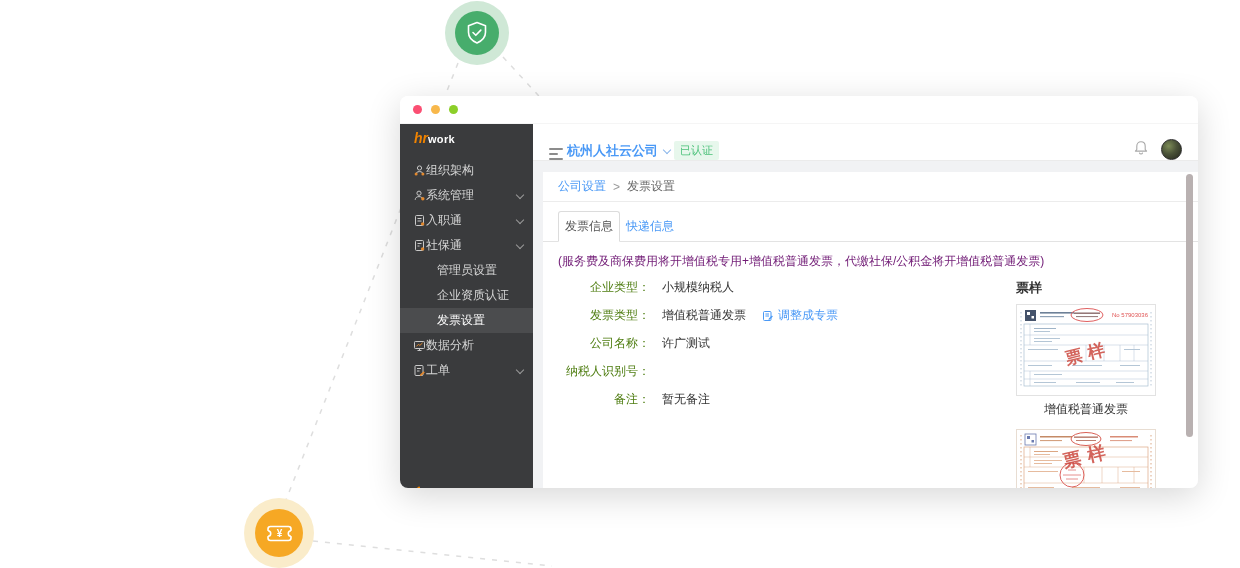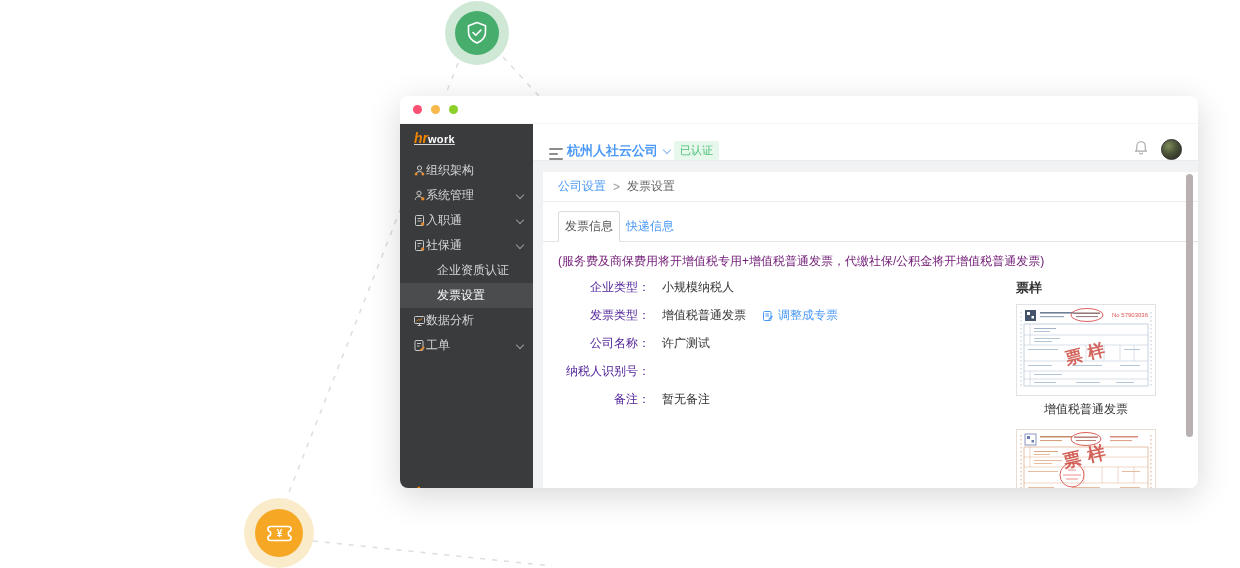--- a/index.html
+++ b/index.html
@@ -27,21 +27,21 @@
     z-index:2;display:flex;flex-direction:column;overflow:hidden;
   }
   .titlebar{height:27px;flex-shrink:0;display:flex;align-items:center;padding-left:13px;gap:9px;background:#fff;border-bottom:1px solid #f5f5f5;}
   .dot{width:9px;height:9px;border-radius:50%;}
   .dot.r{background:#fb4f73;} .dot.y{background:#f8b84b;} .dot.g{background:#8ccf29;}
 
   .app{flex:1;display:flex;min-height:0;}
 
   
   .sidebar{width:133px;flex-shrink:0;background:#3a3b3d;color:#d6d6d6;font-size:12px;}
-  .logo{height:34px;display:flex;align-items:baseline;padding:6px 0 0 14px;box-sizing:border-box;text-decoration:underline;}
+  .logo{height:34px;display:flex;align-items:baseline;padding:6px 0 0 14px;box-sizing:border-box;}
   .logo-hr{color:#f08300;font-weight:bold;font-size:14px;position:relative;font-style:italic;}
   .logo-swoosh{position:absolute;left:-4px;bottom:-5px;}
   .logo-work{color:#fff;font-weight:bold;font-size:11px;letter-spacing:.3px;}
   .menu-item{height:25px;display:flex;align-items:center;padding:0 10px 0 13px;gap:0;cursor:pointer;}
   .menu-item .label{flex:1;}
   .menu-item.parent-open{background:#2d2e30;color:#e4e4e4;}
   .sub-item{height:25px;display:flex;align-items:center;padding-left:37px;cursor:pointer;}
   .sub-item.active{background:#4b4c4e;color:#fff;}
   .chev{width:5px;height:5px;border-right:1px solid #9a9a9a;border-bottom:1px solid #9a9a9a;flex-shrink:0;}
   .chev.down{transform:rotate(45deg);margin-top:-2px;}
@@ -74,21 +74,21 @@
   .tabs-row{display:flex;align-items:flex-end;padding:9px 15px 0;border-bottom:1px solid #e3e3e3;}
   .tab{font-size:12px;padding:6px 6px;cursor:pointer;}
   .tab.active{border:1px solid #dcdcdc;border-bottom:1px solid #fff;margin-bottom:-1px;border-radius:3px 3px 0 0;color:#555;background:#fff;}
   .tab.inactive{color:#4a99f6;}
 
   .notice{margin:11px 15px 0;color:#701a75;font-size:12px;}
 
   .panel-body{display:flex;margin-top:9px;padding-right:42px;}
   .form{flex:1;min-width:0;}
   .form-row{display:flex;align-items:center;margin-bottom:11px;font-size:12px;min-height:13px;}
-  .f-label{width:107px;text-align:right;color:#4c1d95;flex-shrink:0;}
+  .f-label{width:107px;text-align:right;color:#4d7c0f;flex-shrink:0;}
   .f-value{margin-left:12px;color:#333;}
   .f-link{margin-left:16px;color:#4a99f6;display:flex;align-items:center;gap:4px;cursor:pointer;}
 
   .sample{width:140px;flex-shrink:0;}
   .sample-title{font-size:13px;font-weight:bold;color:#333;}
   .inv{display:block;margin-top:7px;}
   .inv-caption{text-align:center;font-size:12px;color:#333;margin-top:5px;}
   .inv2{margin-top:11px;}
 </style>
 </head>
@@ -185,20 +185,23 @@
                 <line x1="4.5" y1="4.5" x2="8.5" y2="4.5" stroke="#c9c9c9"></line>
                 <line x1="4.5" y1="7" x2="6.5" y2="7" stroke="#c9c9c9"></line>
                 <circle cx="9.6" cy="9.9" r="1.7" fill="#e2882e"></circle>
               </svg>
           </span>
           <span class="label">社保通</span>
           <span class="chev down"></span>
         </div>
 
 
+        <div class="sub-item">
+          <span>管理员设置</span>
+        </div>
         <div class="sub-item">
           <span>企业资质认证</span>
         </div>
         <div class="sub-item active">
           <span>发票设置</span>
         </div>
 
         <div class="menu-item">
           <span class="micon">
             <svg width="13" height="13" viewBox="0 0 13 13">

